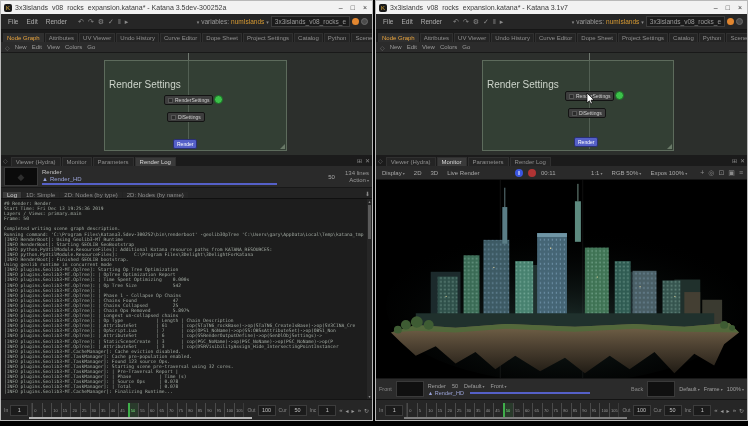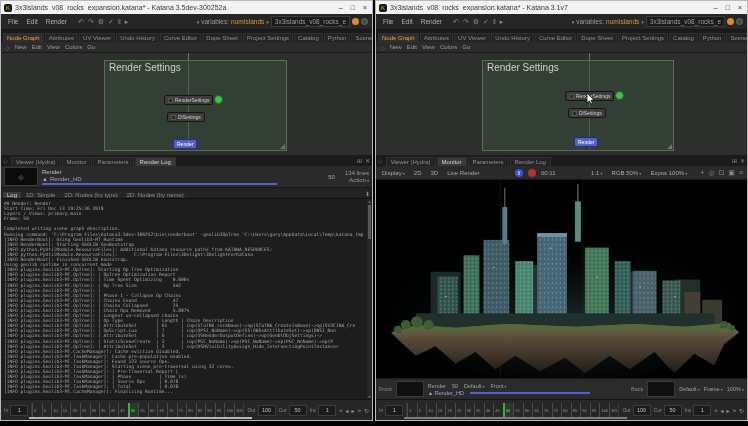--- a/index.html
+++ b/index.html
@@ -41,21 +41,21 @@
   
   .ngbar{height:10px;background:#2b2b2b;display:flex;align-items:center;gap:5px;padding:0 4px;
          font-size:6px;color:#9a9a9a;flex:none;border-bottom:1px solid #191919;}
   .pane-icon{color:#7a7a7a;font-size:6px;}
 
   
   .ngview{height:102px;background:#2c2f2c;position:relative;flex:none;overflow:hidden;}
   .wire{position:absolute;left:187px;top:0;width:1px;height:96px;background:#6f776f;}
   .backdrop{position:absolute;left:103px;top:7px;width:181px;height:89px;
             background:rgba(58,76,60,.55);border:1px solid #5d6b5c;}
-  .backdrop-title{font-size:10px;color:#cdd4cb;padding:1px 4px;}
+  .backdrop-title{font-size:10px;color:#cdd4cb;padding:18px 4px;}
   .bd-resize{position:absolute;right:1px;bottom:1px;width:0;height:0;
              border-left:5px solid transparent;border-bottom:5px solid #6a7a68;}
   .knode{position:absolute;height:8px;background:#3d3d3d;border:1px solid #141414;border-radius:2px;
          font-size:5px;color:#cfcfcf;display:flex;align-items:center;padding:0 3px;white-space:nowrap;}
   .knode .flag{width:3px;height:3px;background:#2a2a2a;border:1px solid #555;margin-right:2px;}
   .viewdot{position:absolute;width:7px;height:7px;border-radius:50%;background:#3cc14a;border:1px solid #1d6b26;}
   .knode.render{background:#5560c8;color:#fff;border-color:#2a2f72;}
 
   
   .bottompane{flex:1;display:flex;flex-direction:column;min-height:0;background:#232323;}

